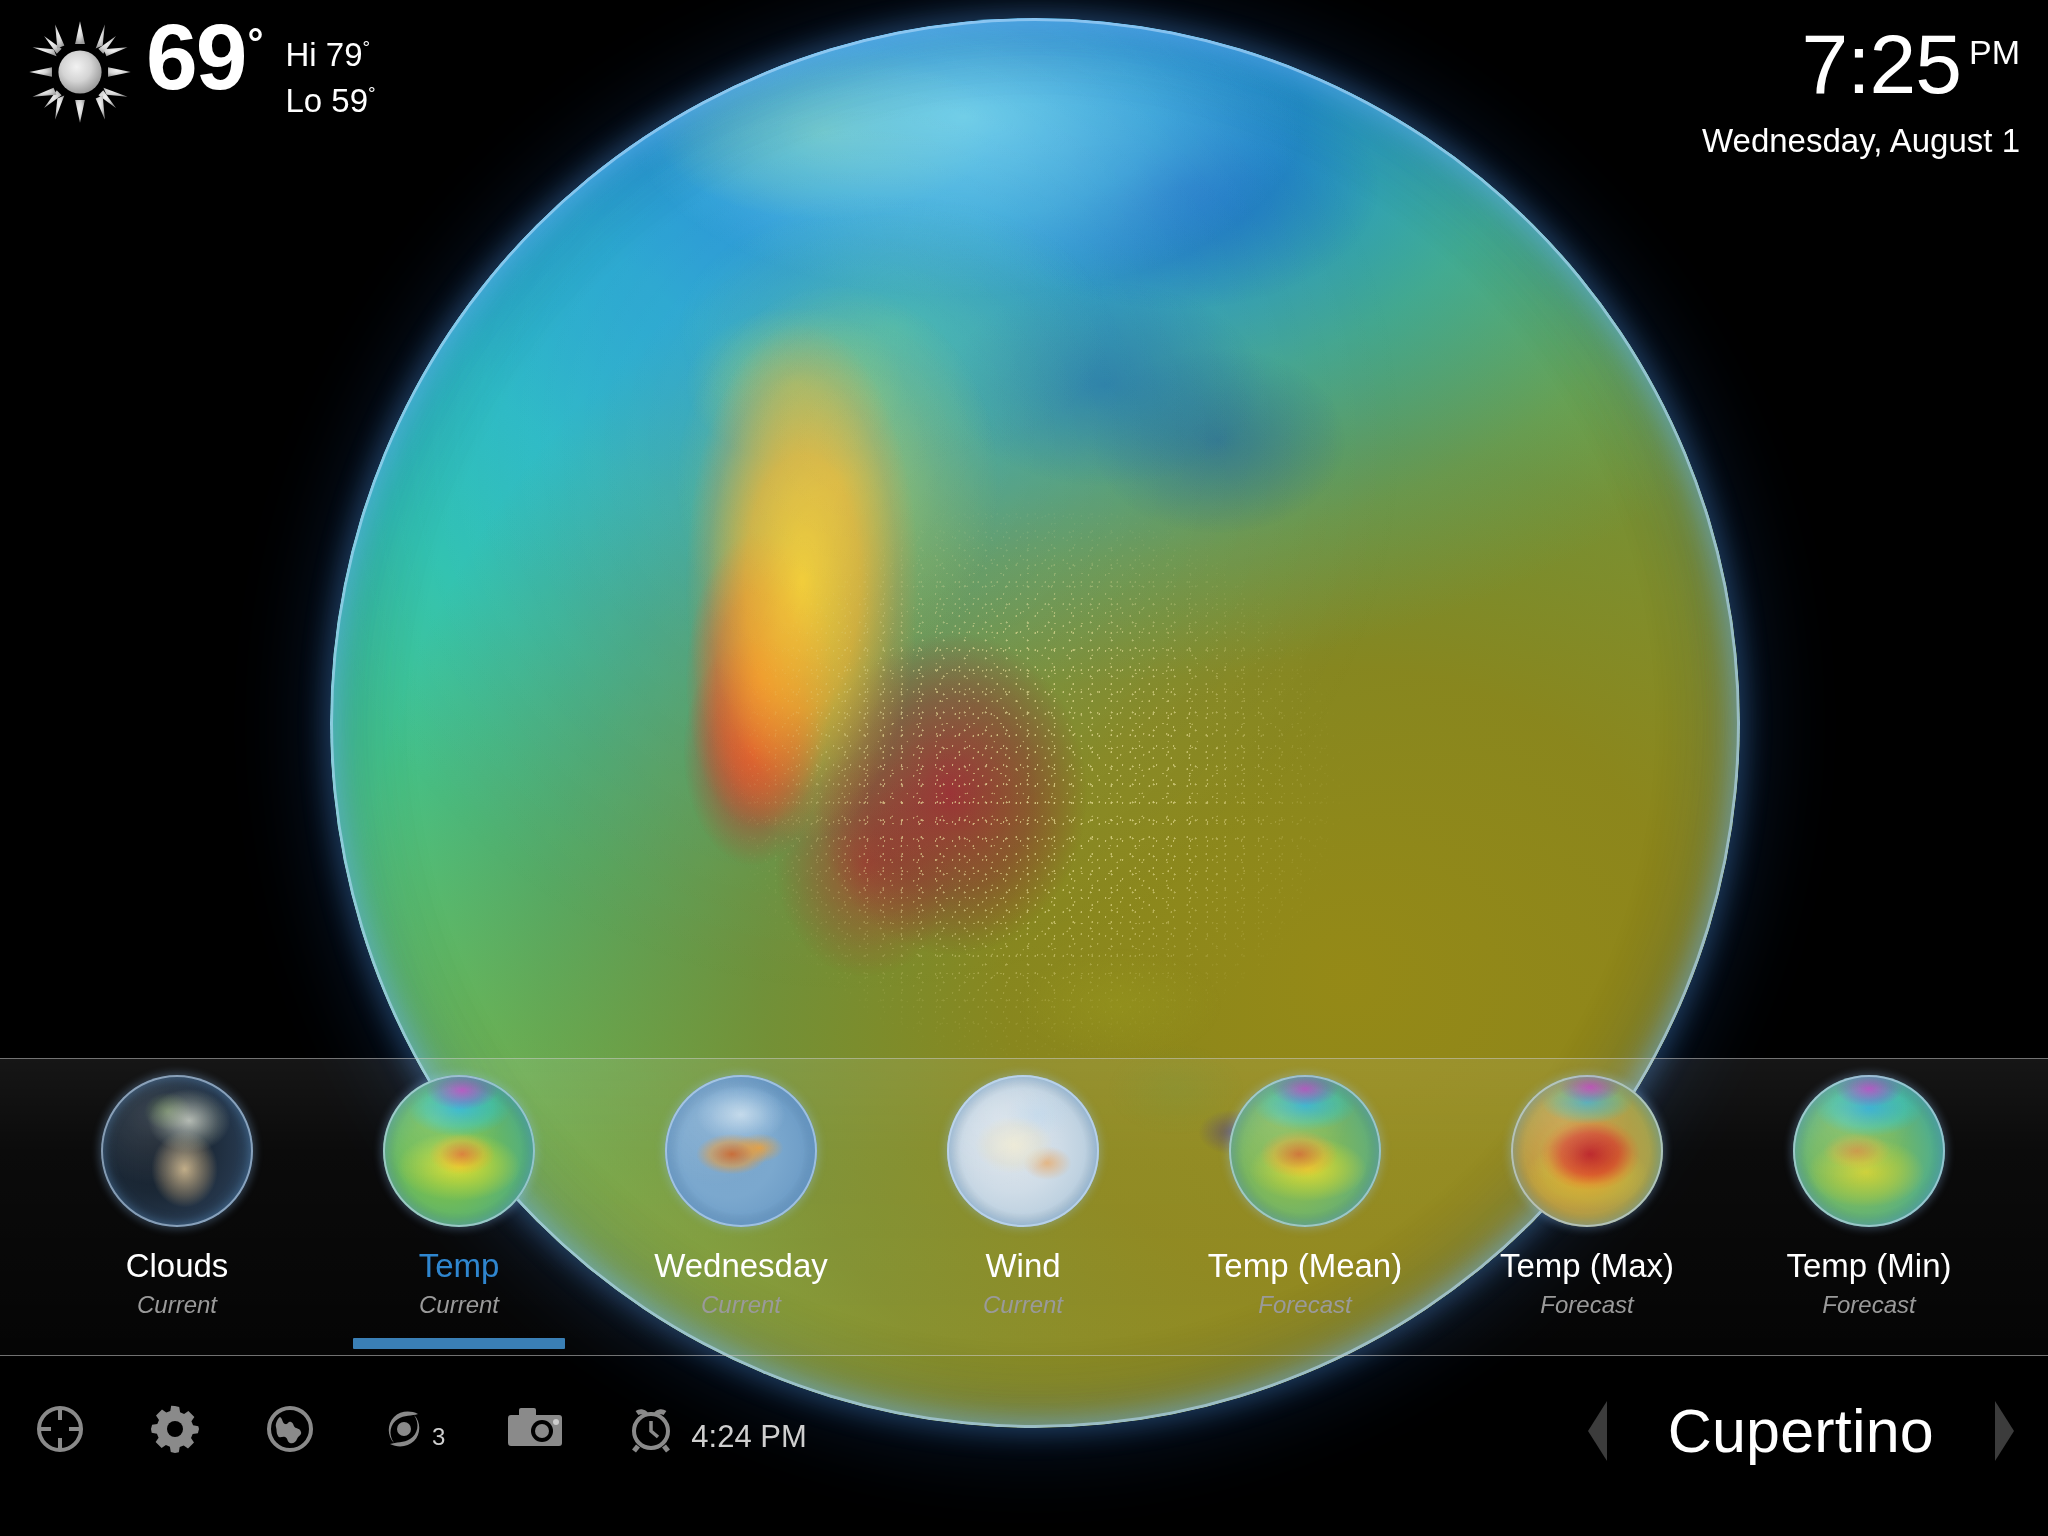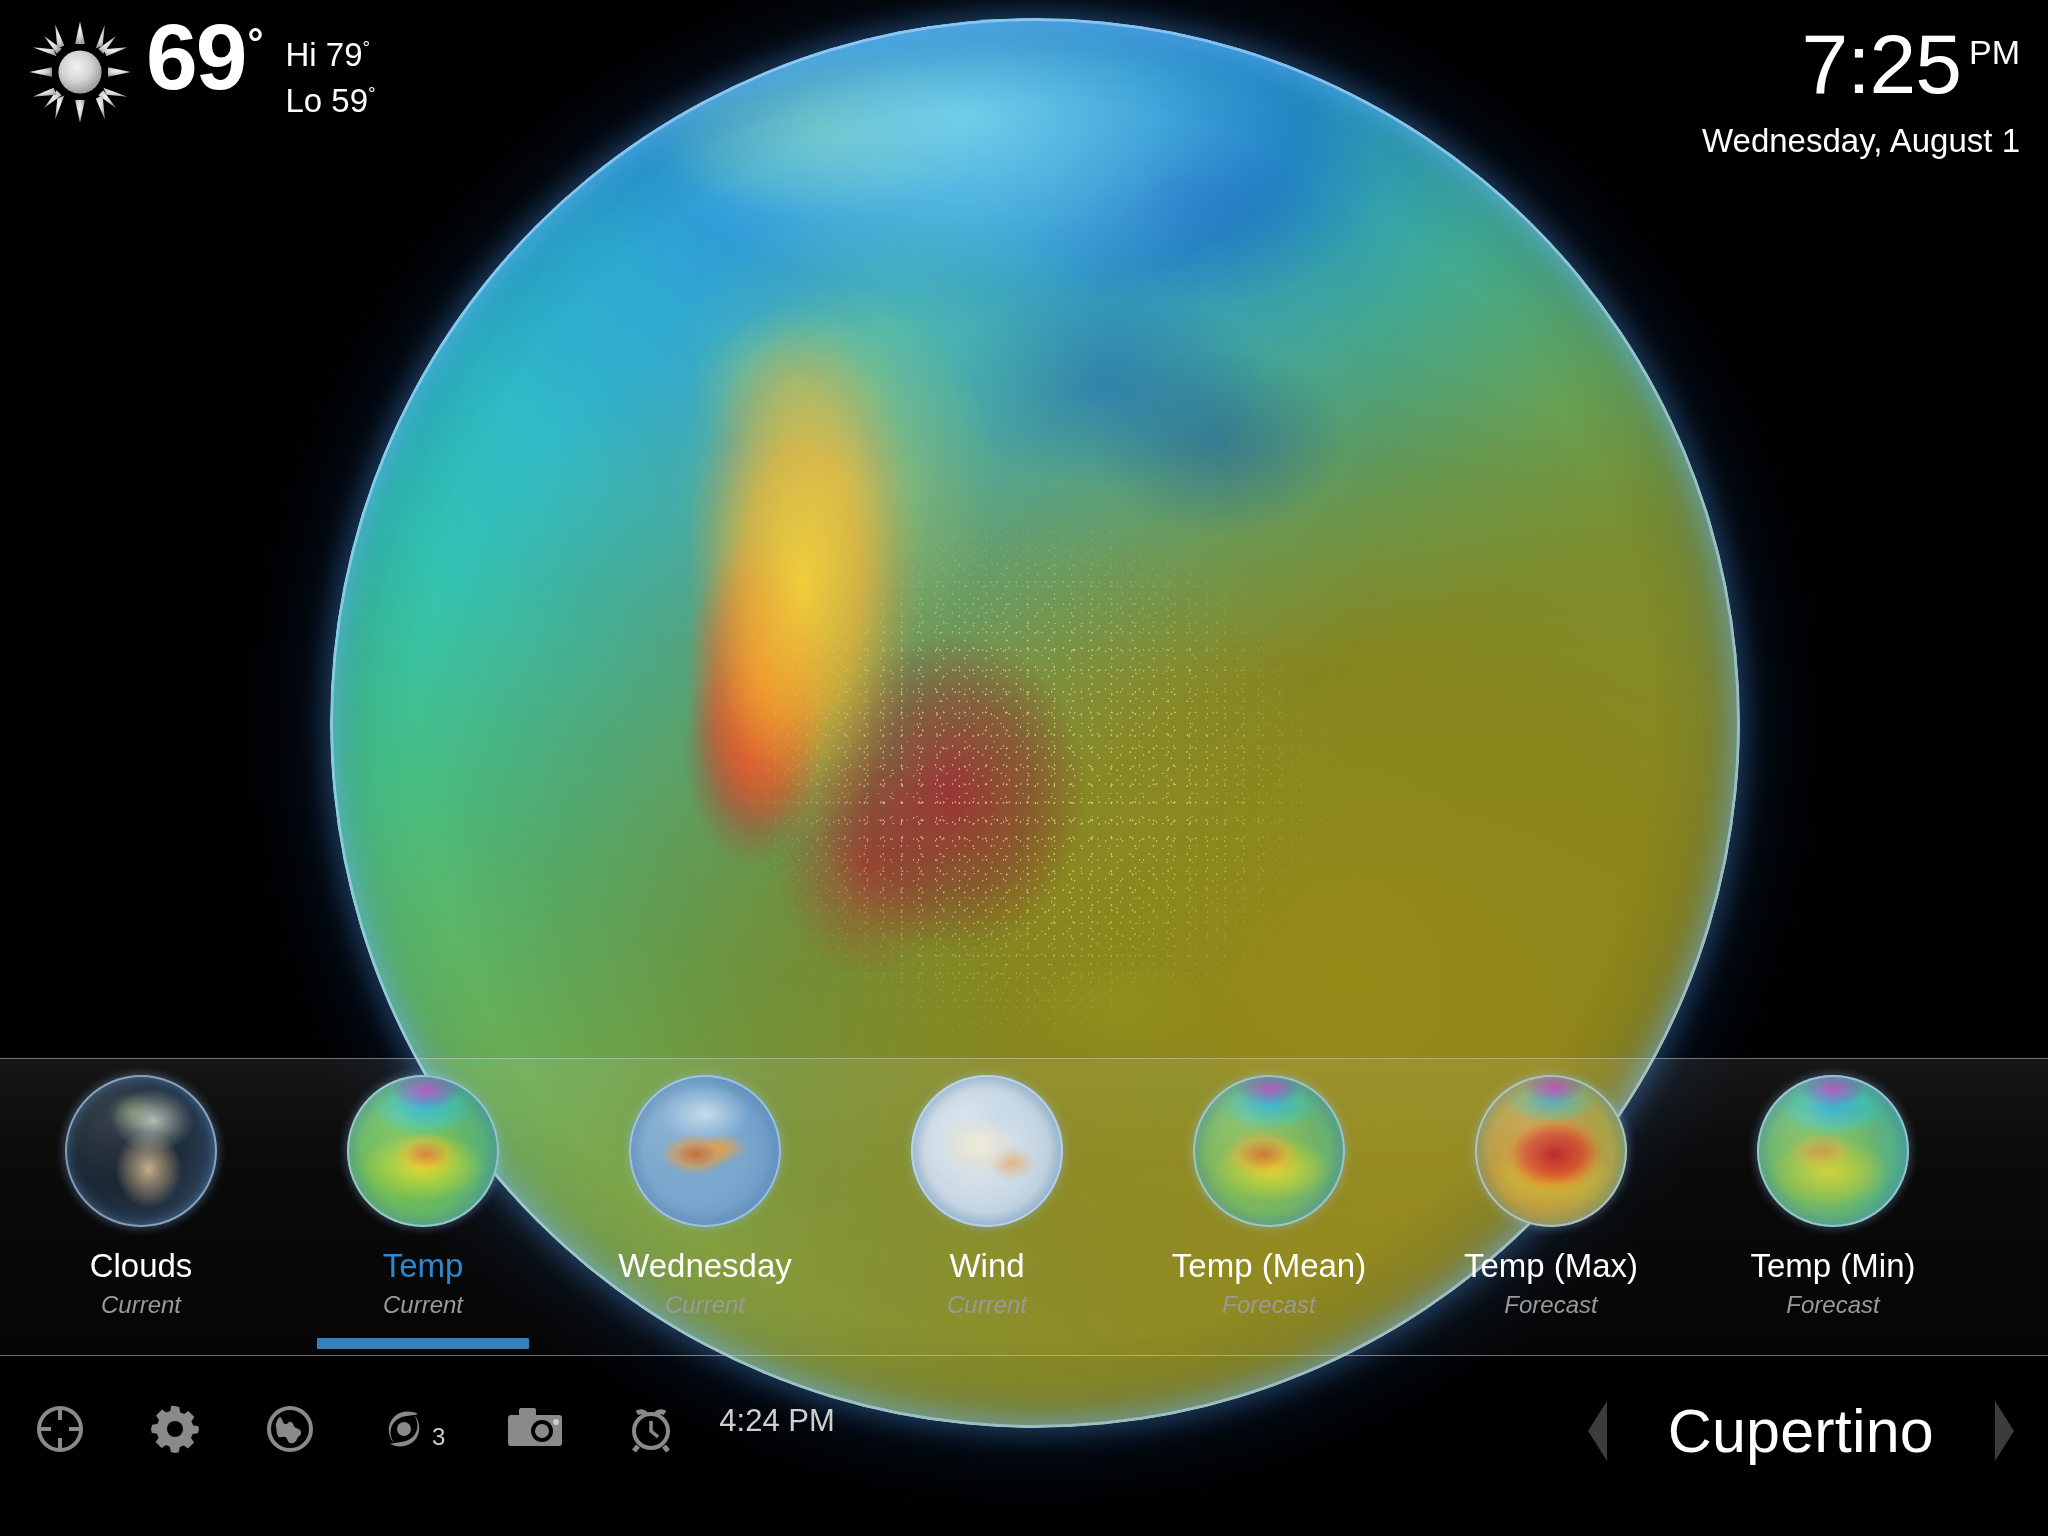--- a/index.html
+++ b/index.html
@@ -106,21 +106,21 @@
   #clock-date{font-size:33px;margin-top:16px;font-weight:400;}
 
   
   #carousel{
     position:absolute;left:0;top:1058px;width:2048px;height:296px;
     border-top:1px solid rgba(205,205,205,.55);
     border-bottom:1px solid rgba(205,205,205,.50);
     background:linear-gradient(180deg, rgba(255,255,255,.085) 0%, rgba(255,255,255,.045) 32%, rgba(255,255,255,.018) 100%);
     overflow:hidden;
   }
-  #carousel-track{display:flex;align-items:flex-end;height:100%;}
+  #carousel-track{display:flex;align-items:flex-end;height:100%;padding-left:36px;}
   .layer-item{
     width:282px;flex:0 0 282px;position:relative;height:100%;
     text-align:center;cursor:pointer;
   }
   .layer-thumb{
     width:152px;height:152px;border-radius:50%;margin:16px auto 0;position:relative;
     box-shadow:0 0 9px 2px rgba(150,200,255,.30);
   }
   .layer-thumb .tl{position:absolute;inset:0;border-radius:50%;}
   .thumb-rim{box-shadow:inset 0 0 0 2px rgba(215,235,255,.50), inset 0 0 12px 3px rgba(120,190,255,.38);}
@@ -173,21 +173,21 @@
       radial-gradient(ellipse 26% 14% at 42% 50%, rgba(235,110,60,.55) 0%, rgba(240,170,55,.25) 58%, rgba(0,0,0,0) 86%),
       radial-gradient(ellipse 44% 26% at 48% 64%, rgba(225,215,50,.80) 0%, rgba(195,210,60,.38) 58%, rgba(0,0,0,0) 88%),
       radial-gradient(circle at 42% 55%, #86bd4e 0%, #74b862 35%, #52ae8c 64%, #3aa3a4 90%, #34a0ae 100%);}
 
   
   #bottom-bar{position:absolute;left:0;bottom:0;width:2048px;height:182px;}
   #tool-icons{position:absolute;left:34px;top:48px;display:flex;align-items:center;}
   .tool{margin-right:62px;position:relative;display:flex;align-items:center;cursor:pointer;}
   .tool svg{display:block;}
   .tool-badge{font-size:24px;color:#cfcfcf;margin-left:2px;align-self:flex-end;margin-bottom:4px;}
-  #alarm-group{display:flex;align-items:flex-start;margin-right:17px;gap:28px;}
+  #alarm-group{display:flex;align-items:flex-end;margin-right:17px;}
   #alarm-time{font-size:31px;color:#cfcfcf;margin-left:14px;}
 
   #location-nav{position:absolute;right:26px;top:40px;display:flex;align-items:center;}
   .loc-arrow{width:36px;height:74px;cursor:pointer;display:flex;align-items:center;justify-content:center;}
   .loc-arrow svg{display:block;}
   #location-name{font-size:61px;font-weight:400;color:#fff;margin:0 52px;letter-spacing:.2px;}
 </style>
 </head>
 <body>
 

